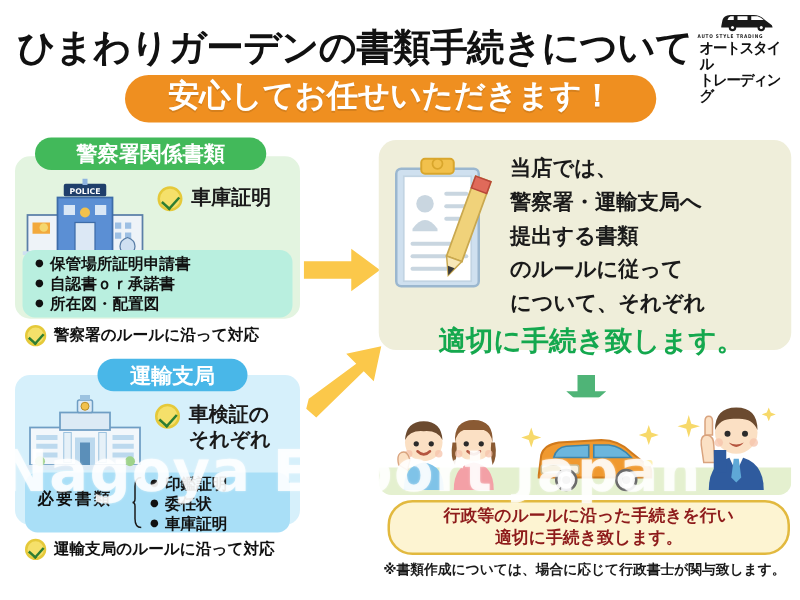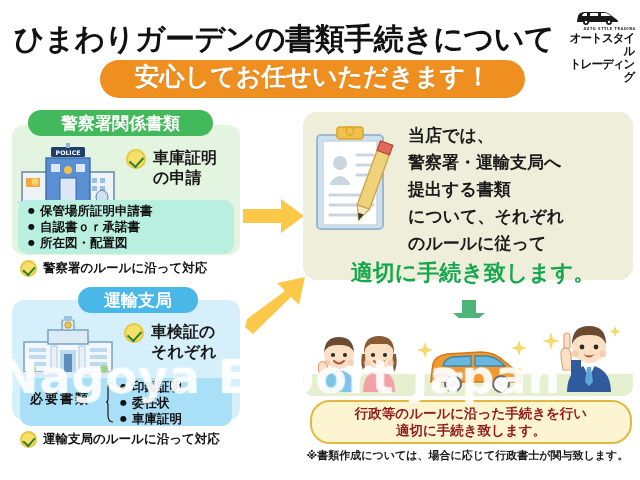--- a/index.html
+++ b/index.html
@@ -10,21 +10,21 @@
     position:relative;
   }
   .stage{position:absolute;left:0;top:0;width:640px;height:410px;}
 
   
   .title{
     position:absolute;left:14px;top:18px;width:545px;height:42px;
     font-size:30px;font-weight:bold;color:#111;letter-spacing:-0.5px;
     white-space:nowrap;line-height:42px;
   }
-  .logo{position:absolute;right:4px;top:6px;width:78px;height:54px;text-align:right;margin-left:38px;}
+  .logo{position:absolute;right:4px;top:6px;width:78px;height:54px;text-align:left;margin-left:38px;}
   .logo-car{width:50px;height:20px;margin:0 auto;display:block;}
   .logo-sub{font-size:3.4px;letter-spacing:.6px;color:#222;height:6px;line-height:6px;
             transform:scaleY(1.2);font-weight:bold;}
   .logo-l1,.logo-l2{font-size:12px;font-weight:bold;color:#111;line-height:13px;
                     letter-spacing:-1px;transform:scaleX(.96);}
 
   
   .pill{
     position:absolute;left:100px;top:60px;width:425px;height:38px;
     background:#ef8f20;border-radius:19px;
@@ -181,21 +181,20 @@
     <path d="M84 48 q6 2 6 7 q0 5 -6 7 q-6 -2 -6 -7 q0 -5 6 -7 z" fill="#cfe0f2" stroke="#5b7fa8" stroke-width="1"></path>
     <polygon points="18,39 19.6,42.6 23.4,42.8 20.4,45.2 21.4,49 18,46.8 14.6,49 15.6,45.2 12.6,42.8 16.4,42.6" fill="#f5d76e" opacity="0"></polygon>
     <circle cx="17" cy="40" r="3.4" fill="#f5d76e"></circle>
     <rect x="0" y="59" width="100" height="3" fill="#cfe0f2"></rect>
   </svg>
 
   <div class="chk-row" style="left:126px;top:148px;">
     <span class="chk"></span>
     <span class="chk-txt">
       <span>車庫証明</span>
-      <span class="l2">の申請</span>
     </span>
   </div>
 
   <div class="card card-police-bullets"></div>
   <ul class="blist" style="left:28px;top:203px;">
     <li>保管場所証明申請書</li>
     <li>自認書ｏｒ承諾書</li>
     <li>所在図・配置図</li>
   </ul>
 
@@ -286,22 +285,22 @@
       <rect x="52" y="16" width="13" height="10" fill="#e06a5a" stroke="#b8463a" stroke-width="1.2"></rect>
       <path d="M52 84 L58.5 98 L65 84 Z" fill="#f7e7b8" stroke="#c9a84f" stroke-width="1.2"></path>
       <path d="M55.6 91 L58.5 98 L61.4 91 Z" fill="#3a3a3a"></path>
     </g>
   </svg>
 
   <div class="ctext">
     <div class="ln">当店では、</div>
     <div class="ln">警察署・運輸支局へ</div>
     <div class="ln">提出する書類</div>
+    <div class="ln">のルールに従って</div>
     <div class="ln">について、それぞれ</div>
-    <div class="ln">のルールに従って</div>
     <div class="green">適切に手続き致します。</div>
   </div>
 
   <div class="illus">
     <div class="illus-sky"></div>
     <div class="illus-ground"></div>
 
     <svg style="position:absolute;left:14px;top:6px;width:86px;height:70px;" viewBox="0 0 86 70">
 
       <path d="M6 68 Q6 48 22 46 Q38 48 38 68 Z" fill="#7fc3e8"></path>

